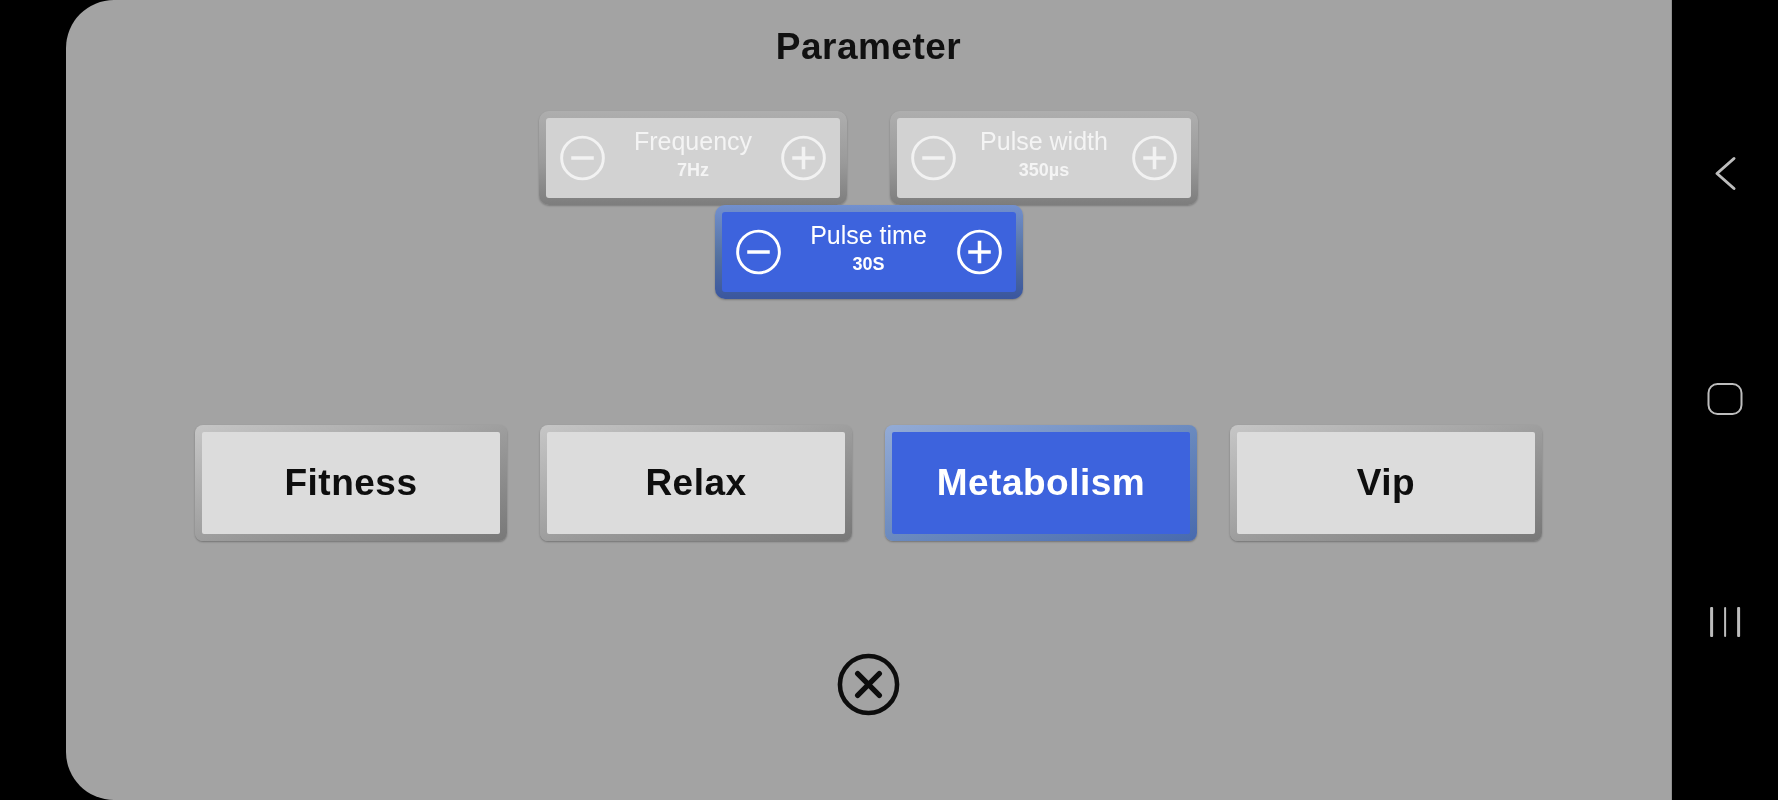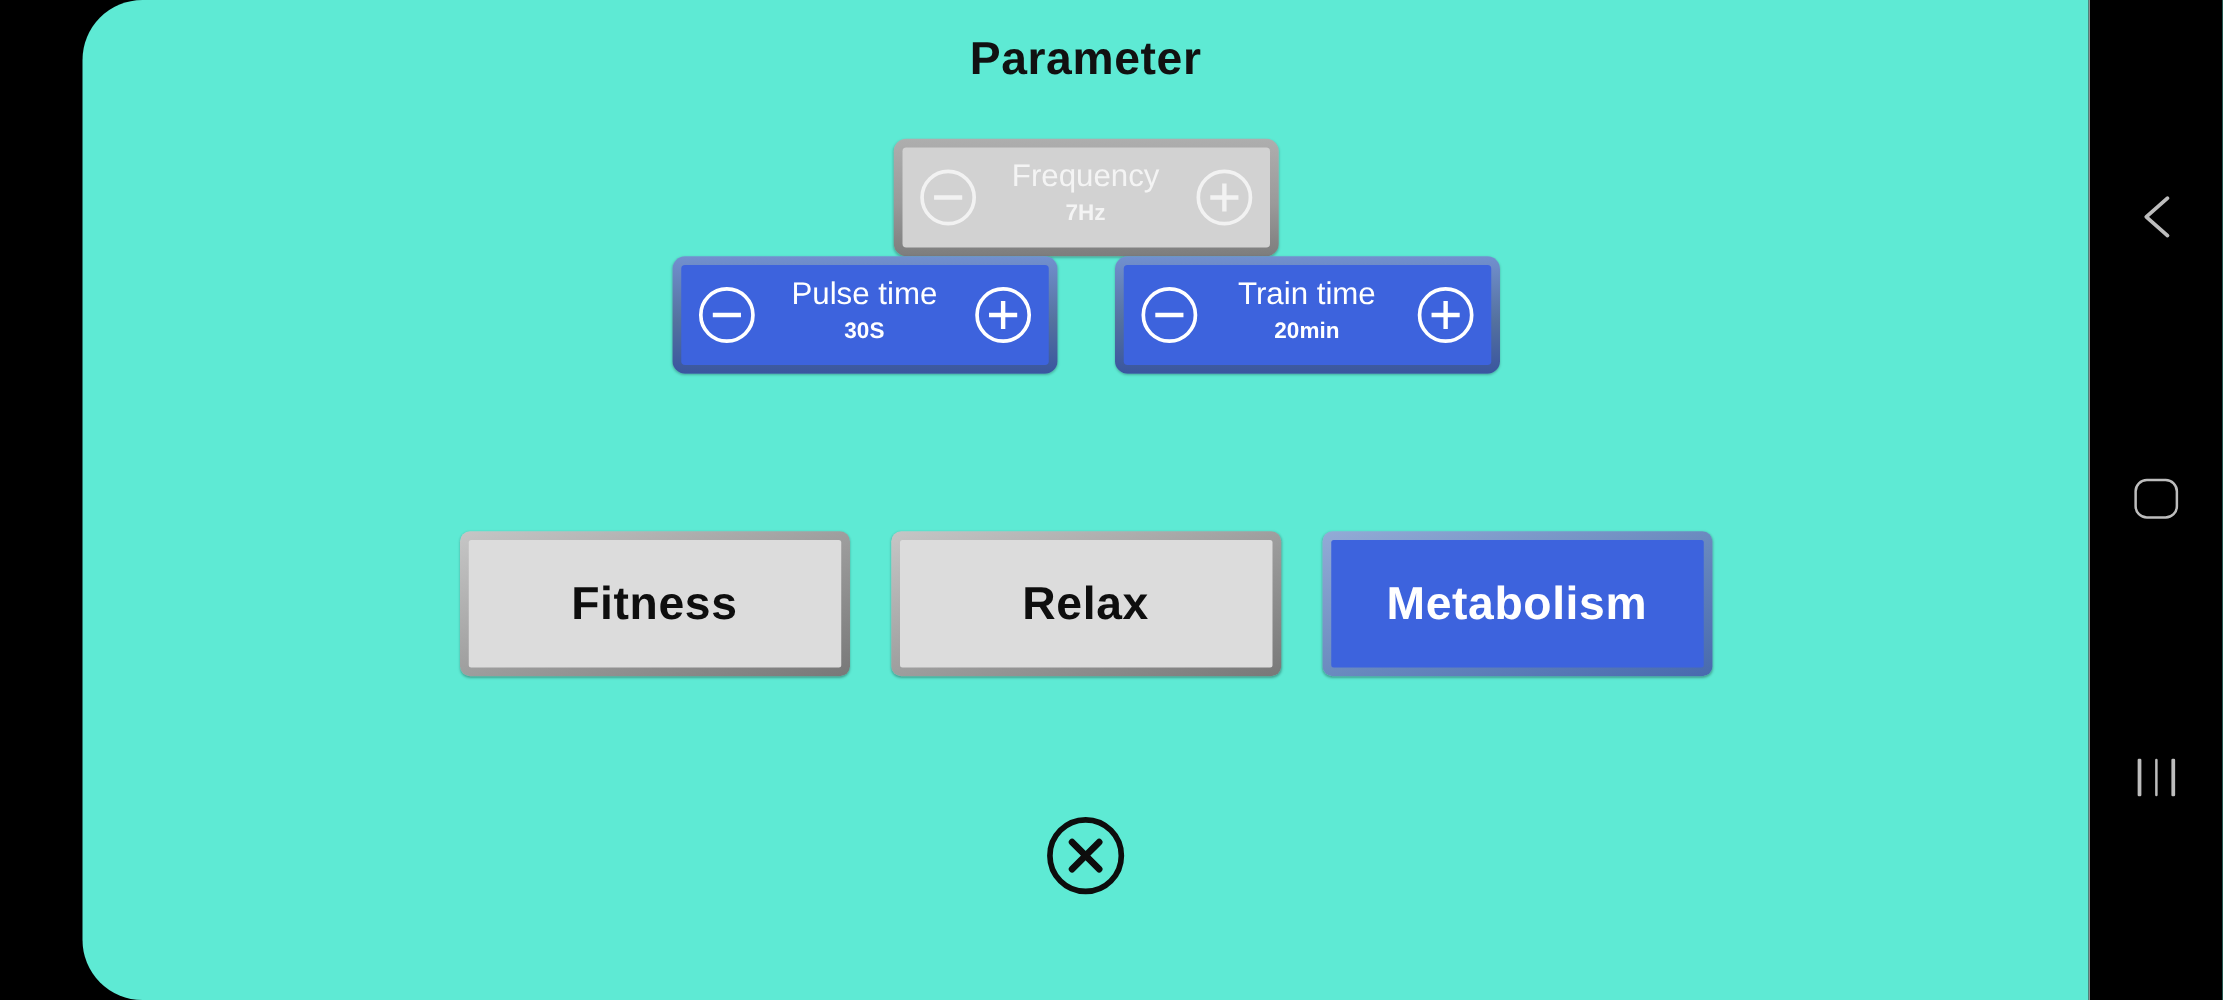--- a/index.html
+++ b/index.html
@@ -10,21 +10,21 @@
     --nav-icon:#bdbdbd;
     --text-dark:#0e0e0e;
     --text-light:#ffffff;
   }
   *{margin:0;padding:0;box-sizing:border-box;}
   html,body{width:1778px;height:800px;overflow:hidden;}
   body{background:#000;font-family:"Liberation Sans","DejaVu Sans",sans-serif;position:relative;}
 
   .app{
     position:absolute;left:66px;top:0;bottom:0;right:107px;
-    background:#5eead4;border-radius:48px 0 0 48px;overflow:hidden;
+    background:#a3a3a3;border-radius:48px 0 0 48px;overflow:hidden;
   }
   .title{
     margin-top:26px;text-align:center;
     font-size:37px;font-weight:bold;color:#111;letter-spacing:.5px;
   }
 
   .row{display:flex;justify-content:center;}
   .row-top{margin-top:43px;gap:43px;}
   .row-mid{gap:46px;}
 
@@ -114,20 +114,39 @@
         <button class="circ plus" title="increase">
           <svg viewBox="0 0 48 48">
               <circle cx="24" cy="24" r="21.3" fill="none" stroke="currentColor" stroke-width="3"></circle>
               <line x1="12.5" y1="24" x2="35.5" y2="24" stroke="currentColor" stroke-width="3.6"></line>
               <line x1="24" y1="12.5" x2="24" y2="35.5" stroke="currentColor" stroke-width="3.6"></line>
             </svg>
         </button>
       </div>
     </div>
 
+    <div class="panel disabled">
+      <div class="panel-inner">
+        <button class="circ minus" title="decrease">
+          <svg viewBox="0 0 48 48">
+              <circle cx="24" cy="24" r="21.3" fill="none" stroke="currentColor" stroke-width="3"></circle>
+              <line x1="12.5" y1="24" x2="35.5" y2="24" stroke="currentColor" stroke-width="3.6"></line>
+            </svg>
+        </button>
+        <div class="panel-label">Pulse width</div>
+        <div class="panel-value">350µs</div>
+        <button class="circ plus" title="increase">
+          <svg viewBox="0 0 48 48">
+              <circle cx="24" cy="24" r="21.3" fill="none" stroke="currentColor" stroke-width="3"></circle>
+              <line x1="12.5" y1="24" x2="35.5" y2="24" stroke="currentColor" stroke-width="3.6"></line>
+              <line x1="24" y1="12.5" x2="24" y2="35.5" stroke="currentColor" stroke-width="3.6"></line>
+            </svg>
+        </button>
+      </div>
+    </div>
 
   </div>
 
   <div class="row row-mid">
 
     <div class="panel">
       <div class="panel-inner">
         <button class="circ minus" title="decrease">
           <svg viewBox="0 0 48 48">
               <circle cx="24" cy="24" r="21.3" fill="none" stroke="currentColor" stroke-width="3"></circle>
@@ -140,51 +159,35 @@
           <svg viewBox="0 0 48 48">
               <circle cx="24" cy="24" r="21.3" fill="none" stroke="currentColor" stroke-width="3"></circle>
               <line x1="12.5" y1="24" x2="35.5" y2="24" stroke="currentColor" stroke-width="3.6"></line>
               <line x1="24" y1="12.5" x2="24" y2="35.5" stroke="currentColor" stroke-width="3.6"></line>
             </svg>
         </button>
       </div>
     </div>
 
 
-    <div class="panel">
-      <div class="panel-inner">
-        <button class="circ minus" title="decrease">
-          <svg viewBox="0 0 48 48">
-              <circle cx="24" cy="24" r="21.3" fill="none" stroke="currentColor" stroke-width="3"></circle>
-              <line x1="12.5" y1="24" x2="35.5" y2="24" stroke="currentColor" stroke-width="3.6"></line>
-            </svg>
-        </button>
-        <div class="panel-label">Train time</div>
-        <div class="panel-value">20min</div>
-        <button class="circ plus" title="increase">
-          <svg viewBox="0 0 48 48">
-              <circle cx="24" cy="24" r="21.3" fill="none" stroke="currentColor" stroke-width="3"></circle>
-              <line x1="12.5" y1="24" x2="35.5" y2="24" stroke="currentColor" stroke-width="3.6"></line>
-              <line x1="24" y1="12.5" x2="24" y2="35.5" stroke="currentColor" stroke-width="3.6"></line>
-            </svg>
-        </button>
-      </div>
-    </div>
 
   </div>
 
   <div class="modes">
     <button class="mode">
       <span class="mode-inner">Fitness</span>
     </button>
     <button class="mode">
       <span class="mode-inner">Relax</span>
     </button>
     <button class="mode selected">
       <span class="mode-inner">Metabolism</span>
+    </button>
+    <button class="mode">
+      <span class="mode-inner">Vip</span>
     </button>
   </div>
 
   <div class="close-wrap">
     <button class="close-btn" title="close">
       <svg viewBox="0 0 68 68" width="67" height="67">
         <circle cx="34" cy="34" r="29" fill="none" stroke="#0d0d0d" stroke-width="4.6"></circle>
         <line x1="23" y1="23" x2="45" y2="45" stroke="#0d0d0d" stroke-width="5.4" stroke-linecap="round"></line>
         <line x1="45" y1="23" x2="23" y2="45" stroke="#0d0d0d" stroke-width="5.4" stroke-linecap="round"></line>
       </svg>

